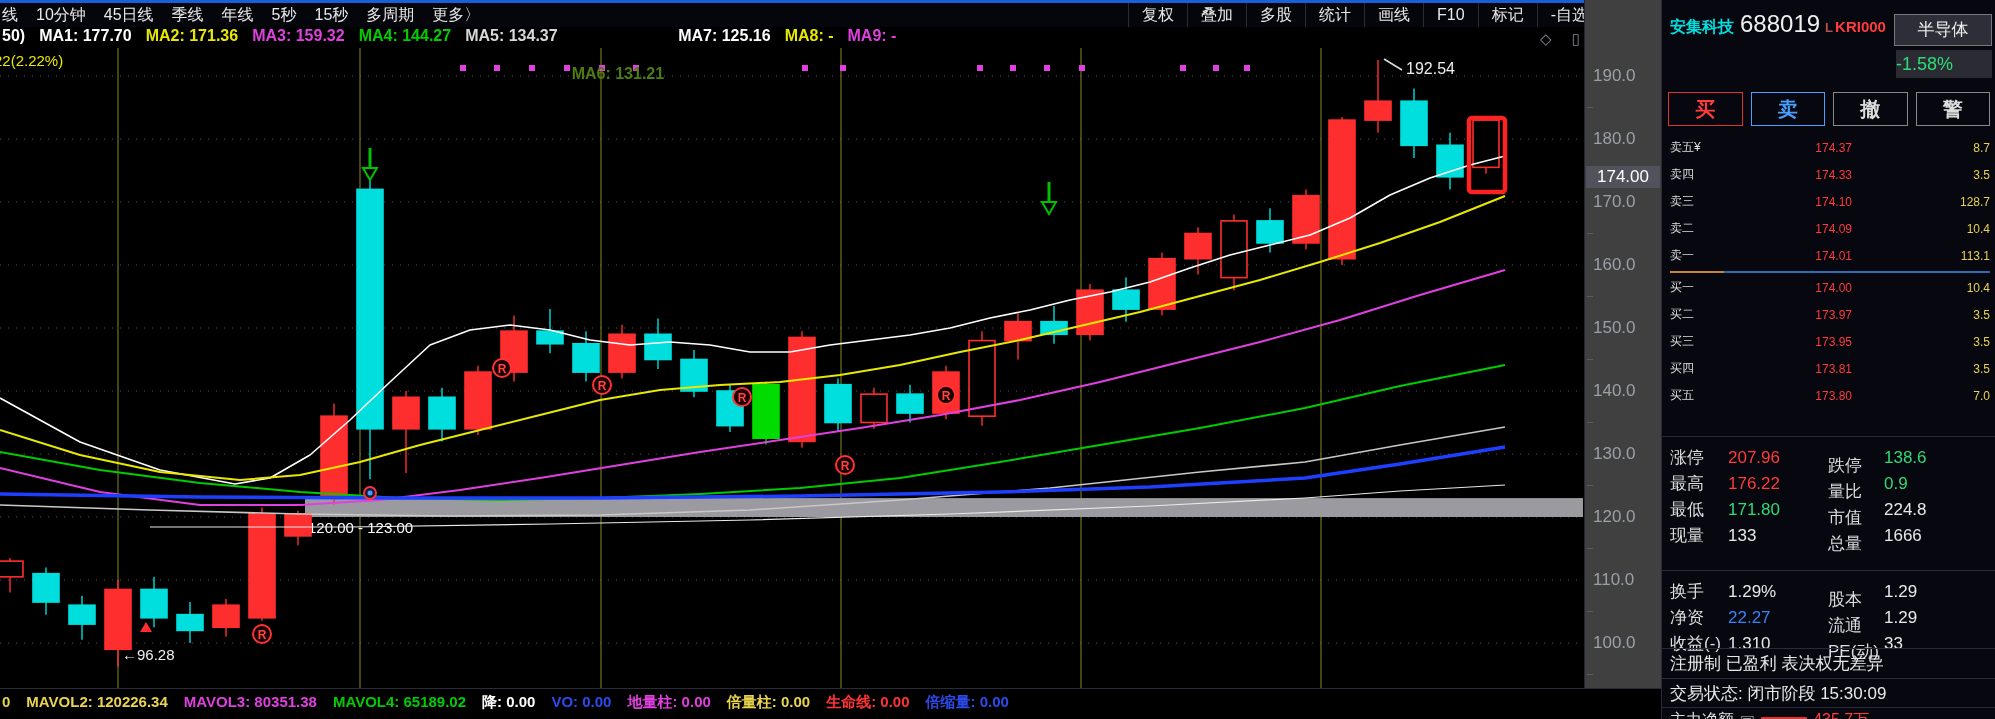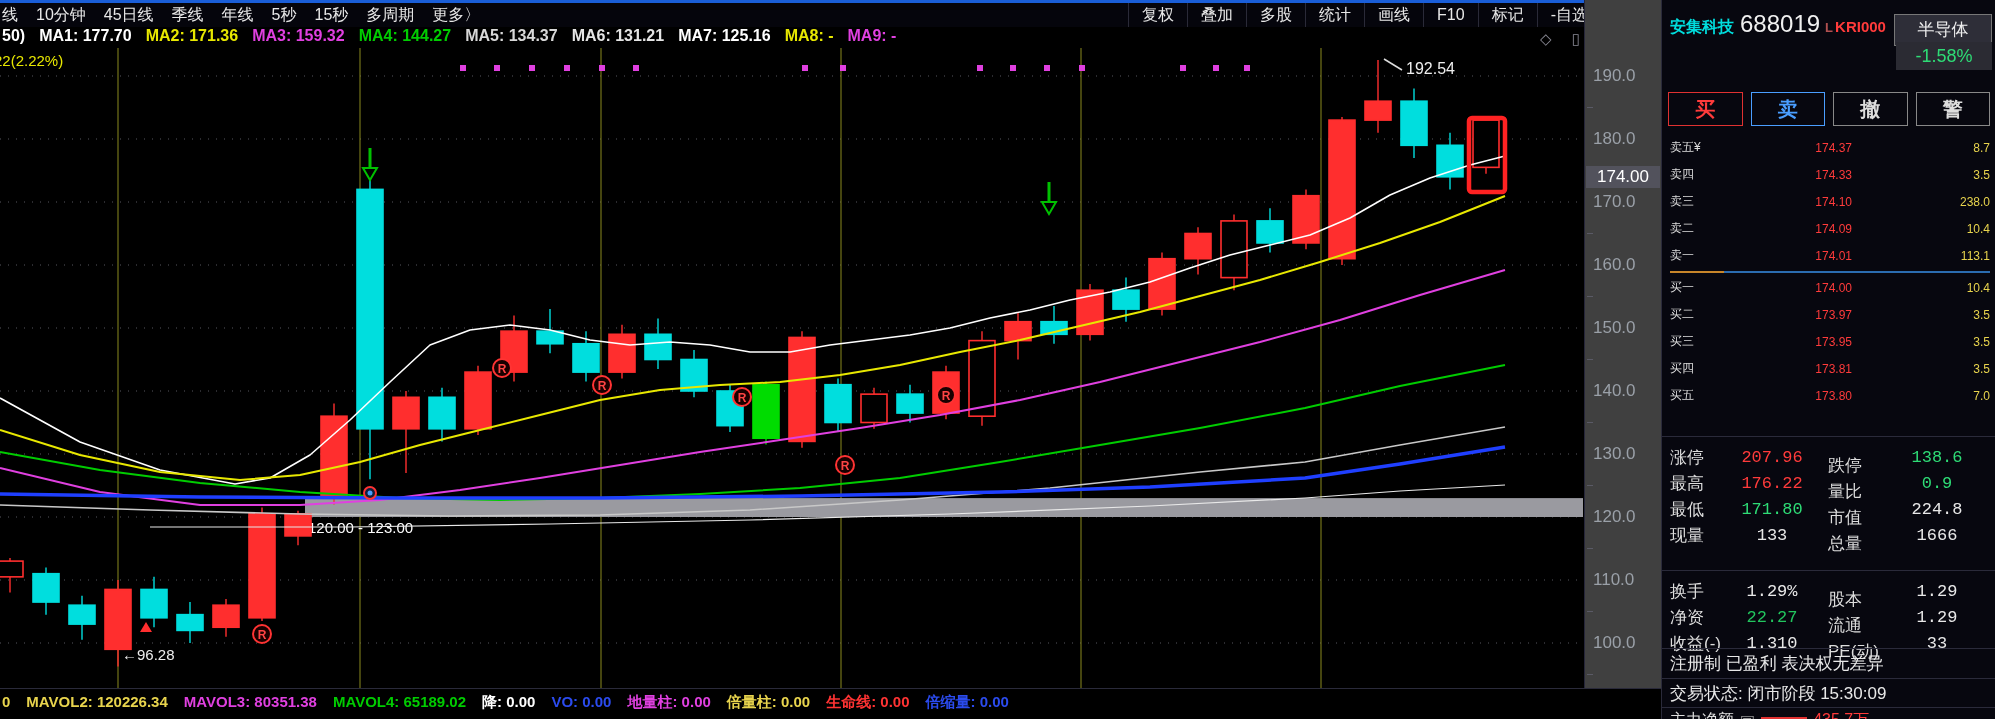--- a/index.html
+++ b/index.html
@@ -37,38 +37,38 @@
   .stock-row{position:absolute;left:8px;top:10px;white-space:nowrap;}
   .stock-name{color:#00dede;font-size:16px;font-weight:bold;}
   .stock-code{color:#f0f0f0;font-size:24px;margin-left:6px;}
   .tag-l{color:#b05050;font-size:13px;font-weight:bold;margin-left:5px;}
   .tag-kr{color:#ff3b3b;font-size:15px;font-weight:bold;margin-left:2px;}
   .price-row{position:absolute;left:8px;top:44px;white-space:nowrap;}
   .last-price{color:#ff3b3b;font-size:29px;font-weight:bold;}
   .chg{color:#ff3b3b;font-size:20px;margin-left:10px;}
   .sector-box{position:absolute;right:4px;top:14px;width:96px;height:30px;background:#2e2e38;
               border:1px solid #777;color:#eee;font-size:17px;text-align:center;line-height:30px;}
-  .sector-pct{position:absolute;right:4px;top:42px;width:96px;height:28px;background:#2b2b33;
-              color:#2edc76;font-size:18px;text-align:center;line-height:28px;}
+  .sector-pct{position:absolute;right:4px;top:50px;width:96px;height:28px;background:#2b2b33;
+              color:#2edc76;font-size:18px;line-height:28px;}
   .btn-row{position:absolute;left:6px;top:92px;width:322px;display:flex;gap:8px;}
   .tbtn{flex:1;height:34px;background:transparent;border:1px solid #888;color:#ddd;
         font-size:20px;font-weight:bold;font-family:inherit;cursor:pointer;}
   .queue{position:absolute;left:8px;top:134px;width:320px;}
   .qrow{display:grid;grid-template-columns:72px 110px 1fr;height:27px;align-items:center;
         font-size:12px;cursor:pointer;}
   .qlabel{color:#ddd;}
   .qprice{color:#ff3b3b;text-align:right;}
   .qvol{color:#e8d44d;text-align:right;}
   .qsep{height:3px;margin:1px 0;display:flex;}
   .qsep .o{width:54px;height:2px;background:#c8862a;align-self:center;}
   .qsep .b{flex:1;height:2px;background:#2b6cb0;align-self:center;}
   .sect{position:absolute;left:8px;width:320px;}
   .srow{display:grid;grid-template-columns:58px 88px 68px 1fr;height:26px;align-items:center;font-size:17px;}
   .srow .lab{color:#ddd;}
-  .srow .val{text-align:center;font-family:Liberation Mono, monospace;}
+  .srow .val{text-align:left;}
   .srow .lab2{color:#ddd;padding-left:12px;margin-top:16px;}
   .panel-sep{position:absolute;left:0;width:334px;height:1px;background:#2a2a3a;}
   .reg-row{position:absolute;left:8px;top:652px;font-size:17px;color:#e8e8e8;white-space:nowrap;}
   .status-row{position:absolute;left:8px;top:682px;font-size:17px;color:#e8e8e8;white-space:nowrap;}
   .force-row{position:absolute;left:8px;top:710px;font-size:16px;color:#ddd;white-space:nowrap;
              display:flex;align-items:center;gap:6px;}
   .force-bar{width:46px;height:8px;background:#e03131;display:inline-block;}
   .force-val{color:#ff3b3b;}
   svg{position:absolute;left:0;top:0;}
 </style>
@@ -252,21 +252,21 @@
     </div>
 </div>
 
 <div class="ma-row" id="ma-row">
     <span style="color: rgb(255, 255, 255);">50)</span>
     <span style="color: rgb(255, 255, 255);">MA1: 177.70</span>
     <span style="color: rgb(232, 232, 0);">MA2: 171.36</span>
     <span style="color: rgb(224, 64, 224);">MA3: 159.32</span>
     <span style="color: rgb(0, 204, 0);">MA4: 144.27</span>
     <span style="color: rgb(216, 216, 216);">MA5: 134.37</span>
-    <span style="color: #e5e5e5;">MA6: 131.21</span>
+    <span style="color: #4d7c0f; margin-top: 38px;">MA6: 131.21</span>
     <span style="color: rgb(255, 255, 255);">MA7: 125.16</span>
     <span style="color: rgb(232, 232, 0);">MA8: -</span>
     <span style="color: rgb(224, 64, 224);">MA9: -</span>
   </div>
 <div class="range-label">22(2.22%)</div>
 <div class="chart-icons">◇ ▯</div>
 
 <div class="axis-col" id="axis-col">
     <div class="tick" style="top: 66px;">190.0</div>
     <div class="mtick" style="top: 107px;"></div>
@@ -324,21 +324,21 @@
         <span class="qvol">8.7</span>
       </div>
       <div class="qrow">
         <span class="qlabel">卖四</span>
         <span class="qprice">174.33</span>
         <span class="qvol">3.5</span>
       </div>
       <div class="qrow">
         <span class="qlabel">卖三</span>
         <span class="qprice">174.10</span>
-        <span class="qvol">238.0</span>
+        <span class="qvol">128.7</span>
       </div>
       <div class="qrow">
         <span class="qlabel">卖二</span>
         <span class="qprice">174.09</span>
         <span class="qvol">10.4</span>
       </div>
       <div class="qrow">
         <span class="qlabel">卖一</span>
         <span class="qprice">174.01</span>
         <span class="qvol">113.1</span>
@@ -403,21 +403,21 @@
   <div class="panel-sep" style="top:570px"></div>
   <div class="sect" id="fin" style="top:572px">
       <div class="srow">
         <span class="lab">换手</span>
         <span class="val" style="color: rgb(232, 232, 232);">1.29%</span>
         <span class="lab2">股本</span>
         <span class="val" style="color: rgb(232, 232, 232);">1.29</span>
       </div>
       <div class="srow">
         <span class="lab">净资</span>
-        <span class="val" style="color: #22c55e;">22.27</span>
+        <span class="val" style="color: #3b82f6;">22.27</span>
         <span class="lab2">流通</span>
         <span class="val" style="color: rgb(232, 232, 232);">1.29</span>
       </div>
       <div class="srow">
         <span class="lab">收益(-)</span>
         <span class="val" style="color: rgb(232, 232, 232);">1.310</span>
         <span class="lab2">PE(动)</span>
         <span class="val" style="color: rgb(232, 232, 232);">33</span>
       </div>
     </div>

